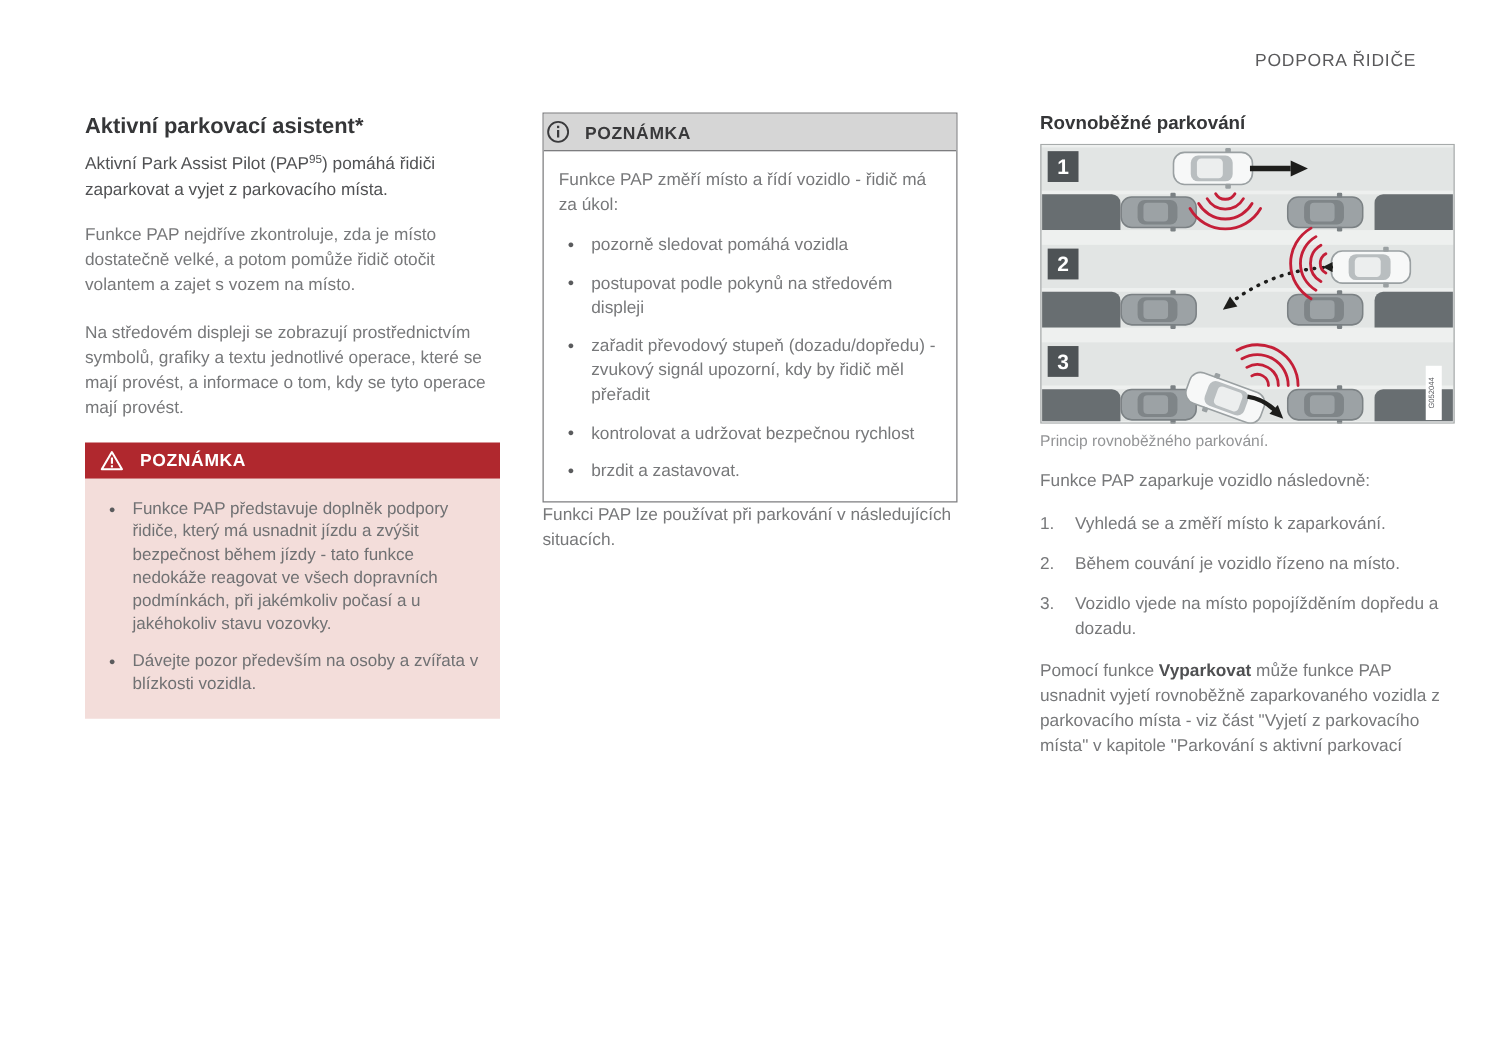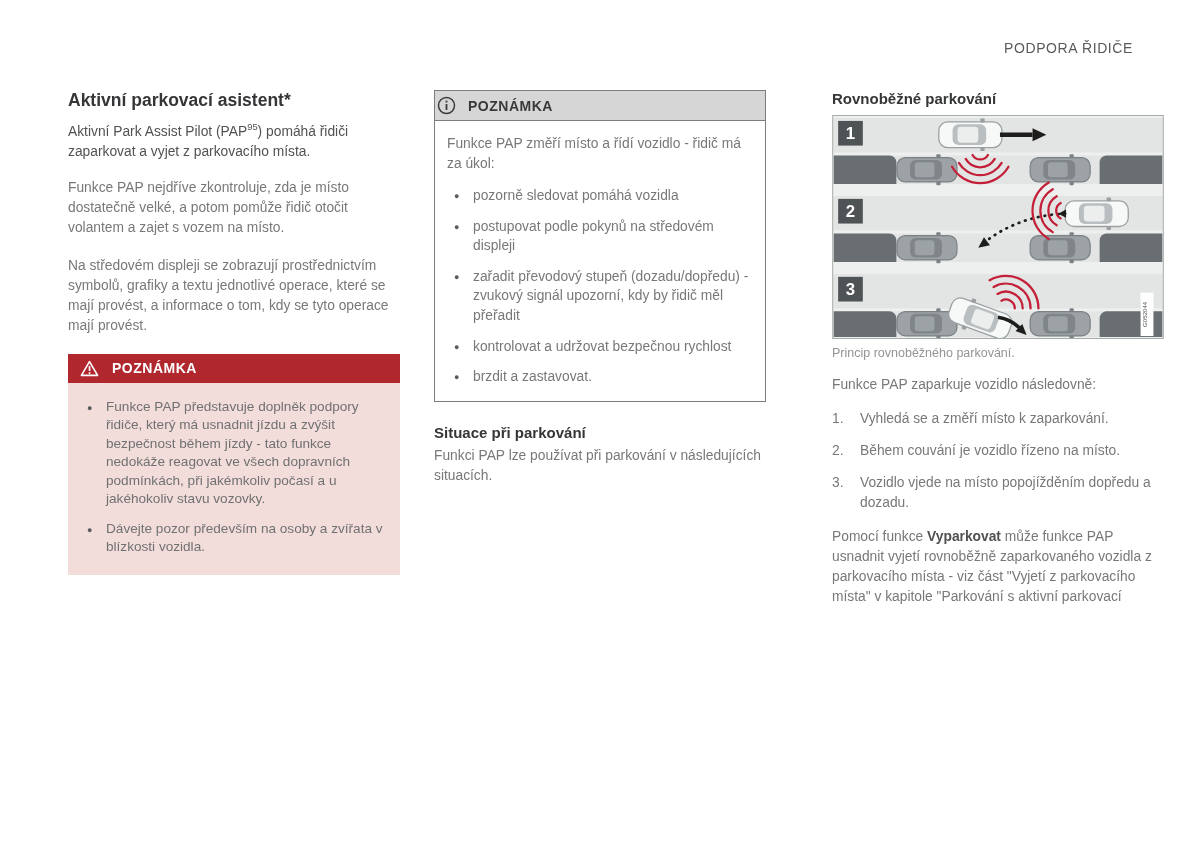--- a/index.html
+++ b/index.html
@@ -135,21 +135,20 @@
         <div class="li">
             <span class="dot"></span>
             <span class="txt">kontrolovat a udržovat bezpečnou rychlost</span>
           </div>
         <div class="li">
             <span class="dot"></span>
             <span class="txt">brzdit a zastavovat.</span>
           </div>
       </div>
     </div>
-    <h2 class="subtitle mid">Situace při parkování</h2>
     <p class="body">Funkci PAP lze používat při parkování v následujících situacích.</p>
   </div>
 
   <div class="col col-right">
     <h2 class="subtitle">Rovnoběžné parkování</h2>
 
     <div class="figure-wrap">
       <svg width="332" height="224" viewBox="0 0 336 227">
         <defs>
           <g id="car" class="fig-car">

